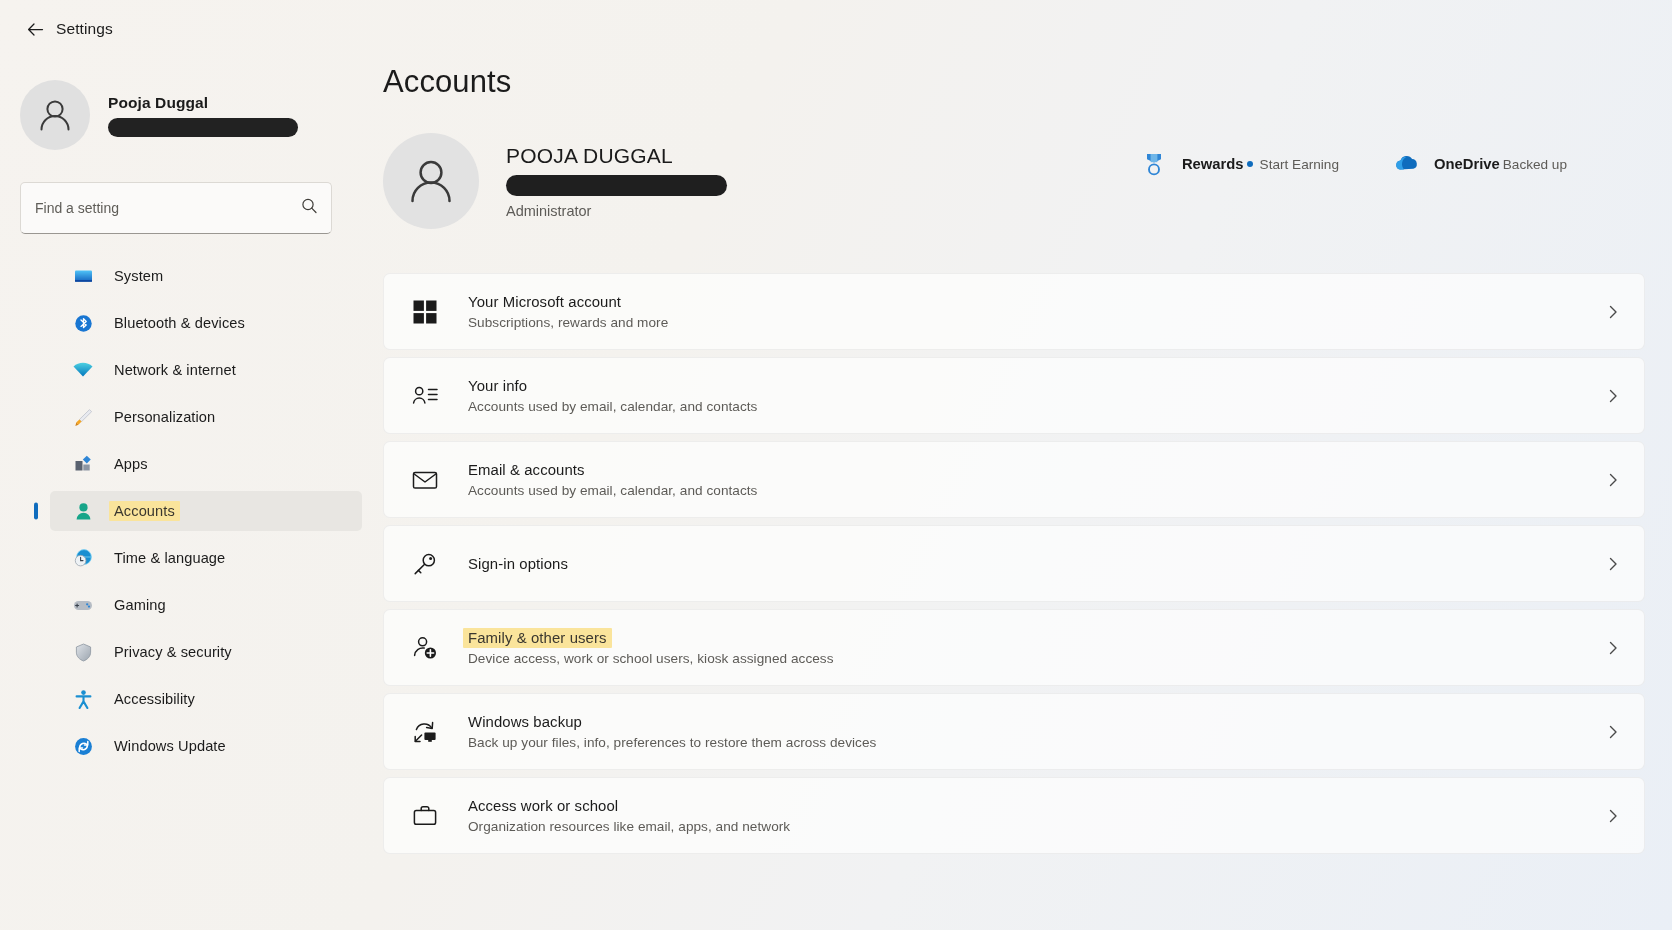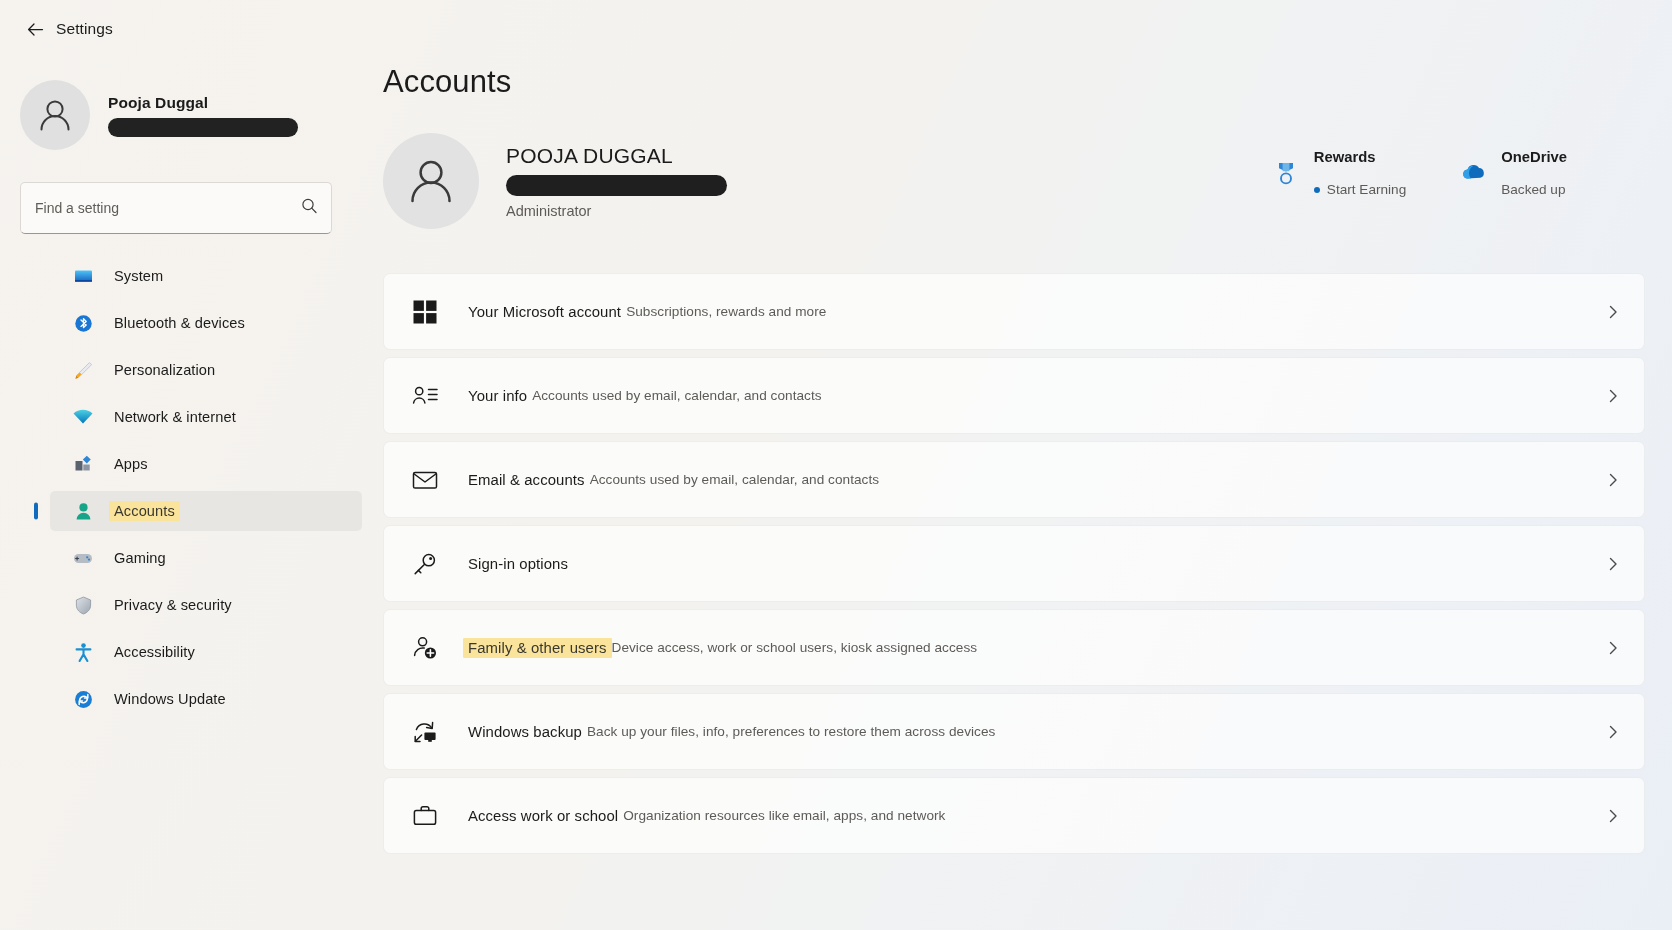--- a/index.html
+++ b/index.html
@@ -250,21 +250,21 @@
     display: flex;
     align-items: center;
     gap: 13px;
     cursor: pointer;
   }
   .widget-ico {
     width: 30px; height: 30px;
     display: flex; align-items: center; justify-content: center;
     flex: 0 0 30px;
   }
-  .widget-txt { display: flex; flex-direction: column; gap: 17px; }
+  .widget-txt { display: flex; flex-direction: row; gap: 3px; }
   .widget-title { font-size: 14.8px; font-weight: bold; color: #1b1b1b; }
   .widget-sub {
     font-size: 13.6px;
     color: #5d5b57;
     display: flex;
     align-items: center;
     gap: 7px;
   }
   .dot-blue {
     width: 6px; height: 6px;
@@ -298,21 +298,21 @@
   .card-ico {
     width: 30px;
     height: 30px;
     flex: 0 0 30px;
     display: flex;
     align-items: center;
     justify-content: center;
     margin-right: 28px;
   }
 
-  .card-body { display: flex; flex-direction: row; gap: 5px; flex: 1; }
+  .card-body { display: flex; flex-direction: column; gap: 5px; flex: 1; }
   .card-title {
     font-size: 14.9px;
     color: #1b1b1b;
     letter-spacing: .1px;
     align-self: flex-start;
   }
   .card-title.hl {
     background: #fae49b;
     padding: 2px 5px;
     margin: -2px -5px;
@@ -396,65 +396,76 @@
           <svg width="21" height="21" viewBox="0 0 21 21">
             <circle cx="10.5" cy="10.5" r="8.2" fill="#1976d2"></circle>
             <path d="M8 7 L13.2 12 L10.5 14.6 V5.6 L13.2 8.4 L8 13.4" fill="none" stroke="#ffffff" stroke-width="1.35" stroke-linejoin="round" stroke-linecap="round"></path>
           </svg>
         </span>
         <span class="nav-label">Bluetooth &amp; devices</span>
       </div>
 
       <div class="nav-item">
         <span class="nav-ico">
-          <svg width="21" height="21" viewBox="0 0 21 21">
-            <path d="M16.5 2.6 L18.6 4.7 L8.6 14.6 L6.4 12.5 Z" fill="#e8eaf0" stroke="#b8bcc6" stroke-width=".7"></path>
-            <path d="M6.4 12.5 L8.6 14.6 L5.4 17.8 L3.2 15.6 Z" fill="#f5a623"></path>
-            <path d="M3.2 15.6 L5.4 17.8 L2.4 18.9 Z" fill="#d0821a"></path>
-          </svg>
-        </span>
-        <span class="nav-label">Personalization</span>
-      </div>
-
-      <div class="nav-item">
-        <span class="nav-ico">
           <svg width="22" height="22" viewBox="0 0 22 22">
             <defs>
                 <linearGradient id="gWifi" x1="0" y1="0" x2="0" y2="1">
               <stop offset="0" stop-color="#4dd0e1"></stop>
                   <stop offset="1" stop-color="#0277bd"></stop>
             </linearGradient>
               </defs>
             <path d="M1.5 7.5 A14 14 0 0 1 20.5 7.5 L11 17.5 Z" fill="url(#gWifi)"></path>
           </svg>
         </span>
         <span class="nav-label">Network &amp; internet</span>
       </div>
 
       <div class="nav-item">
         <span class="nav-ico">
           <svg width="21" height="21" viewBox="0 0 21 21">
+            <path d="M16.5 2.6 L18.6 4.7 L8.6 14.6 L6.4 12.5 Z" fill="#e8eaf0" stroke="#b8bcc6" stroke-width=".7"></path>
+            <path d="M6.4 12.5 L8.6 14.6 L5.4 17.8 L3.2 15.6 Z" fill="#f5a623"></path>
+            <path d="M3.2 15.6 L5.4 17.8 L2.4 18.9 Z" fill="#d0821a"></path>
+          </svg>
+        </span>
+        <span class="nav-label">Personalization</span>
+      </div>
+
+      <div class="nav-item">
+        <span class="nav-ico">
+          <svg width="21" height="21" viewBox="0 0 21 21">
             <rect x="2.5" y="7" width="7" height="9.5" fill="#5a6270"></rect>
             <rect x="10.3" y="10.5" width="6.4" height="6" fill="#8d96a3"></rect>
             <rect x="11" y="2.8" width="5.6" height="5.6" fill="#2f86d6" transform="rotate(45 13.8 5.6)"></rect>
           </svg>
         </span>
         <span class="nav-label">Apps</span>
       </div>
 
       <div class="nav-item selected">
         <span class="nav-ico">
           <svg width="21" height="21" viewBox="0 0 21 21">
             <circle cx="10.5" cy="6.4" r="4.1" fill="#17a589"></circle>
             <path d="M3.6 18.6 a6.9 6.9 0 0 1 13.8 0 Z" fill="#17a589"></path>
           </svg>
         </span>
         <span class="nav-label hl">Accounts</span>
       </div>
 
+      <div class="nav-item">
+        <span class="nav-ico">
+          <svg width="21" height="21" viewBox="0 0 21 21">
+            <circle cx="11" cy="9" r="7.4" fill="#1a8fd1"></circle>
+            <path d="M11 1.6 a7.4 7.4 0 0 0 0 14.8 a7.4 7.4 0 0 0 0-14.8 M3.6 9 h14.8" fill="none" stroke="#7fd3f5" stroke-width=".8"></path>
+            <circle cx="7.6" cy="12.6" r="5.3" fill="#eef2f5" stroke="#9aa4ae" stroke-width=".8"></circle>
+            <path d="M7.6 9.4 V12.6 H10" fill="none" stroke="#3a4450" stroke-width="1.1" stroke-linecap="round"></path>
+          </svg>
+        </span>
+        <span class="nav-label">Time &amp; language</span>
+      </div>
 
       <div class="nav-item">
         <span class="nav-ico">
           <svg width="22" height="22" viewBox="0 0 22 22">
             <rect x="2" y="7" width="18" height="9" rx="4.5" fill="#b6bcc4"></rect>
             <path d="M5.1 10 v3 M3.6 11.5 h3" stroke="#39414b" stroke-width="1.1" stroke-linecap="round"></path>
             <circle cx="15.2" cy="10.3" r="1.15" fill="#2f86d6"></circle>
             <circle cx="17" cy="12.6" r="1.15" fill="#2f86d6"></circle>
           </svg>
         </span>

